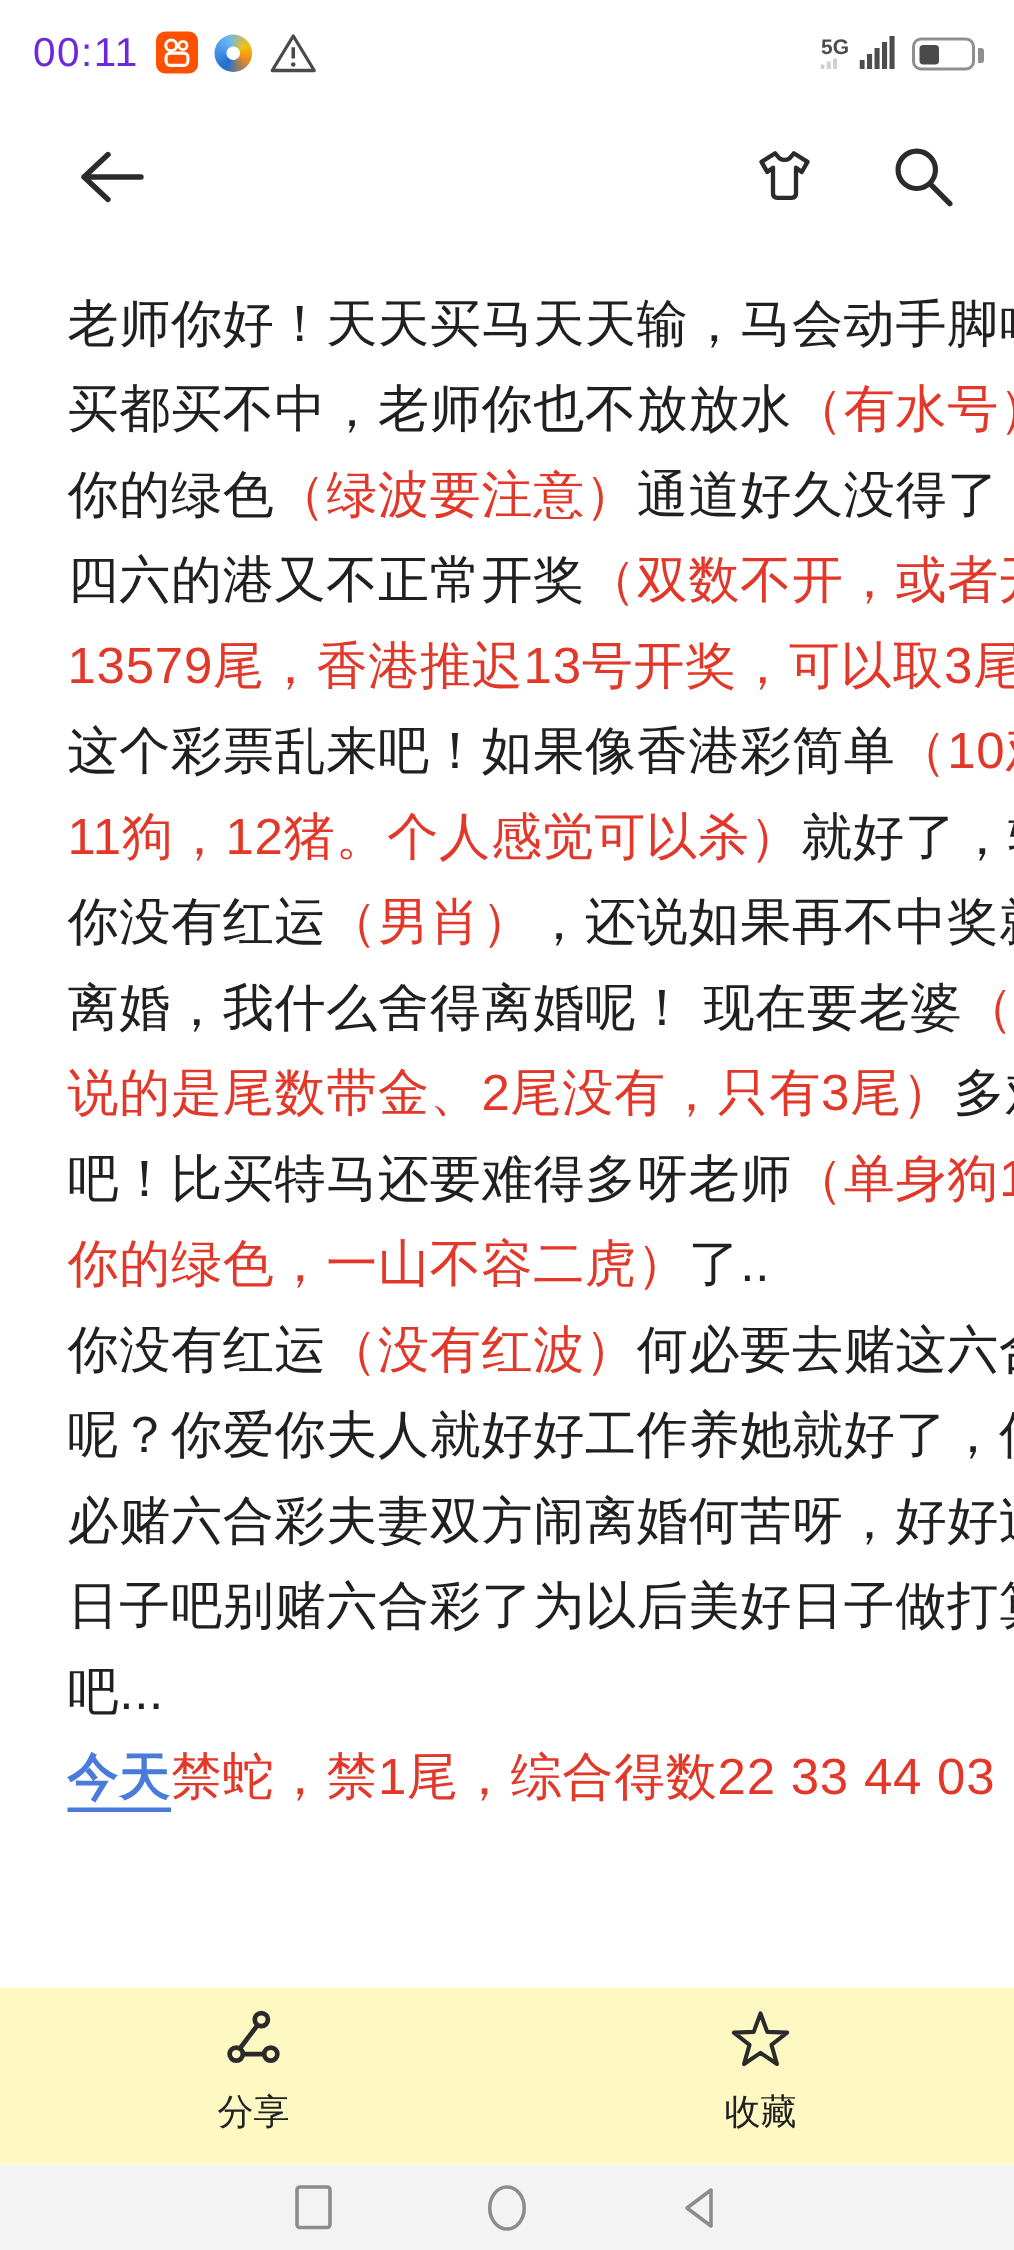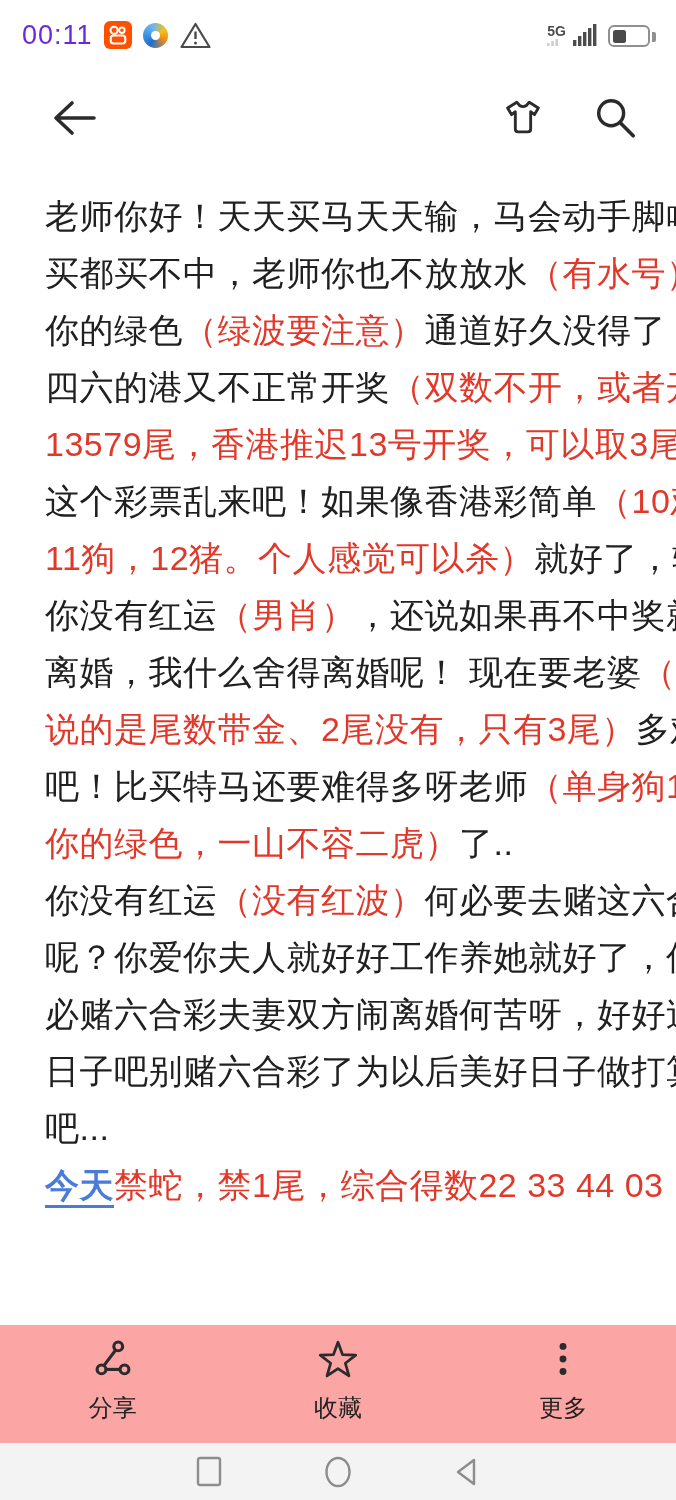--- a/index.html
+++ b/index.html
@@ -36,21 +36,21 @@
   .appbar-right{display:flex;align-items:center;gap:46px;}
 
   
   .article{padding:14px 42px 0 45px;}
   .tline{font-size:34px;line-height:57px;letter-spacing:0.5px;color:var(--text-black,#202020);white-space:nowrap;}
   .seg-k{color:var(--text-black,#202020);}
   .seg-r{color:var(--annotation-red,#e2382a);}
   .seg-b{color:var(--link-blue,#4a7bdb);border-bottom:3px solid var(--link-blue,#4a7bdb);padding-bottom:1px;cursor:pointer;font-weight:bold;}
 
   
-  .toolbar{position:absolute;left:0;right:0;bottom:57px;height:118px;background:#fca5a5;display:flex;}
+  .toolbar{position:absolute;left:0;right:0;bottom:57px;height:118px;background:#fef9c3;display:flex;}
   .tb-item{flex:1 1 25%;background:none;border:none;display:flex;flex-direction:column;align-items:center;justify-content:flex-start;padding-top:12px;gap:9px;cursor:pointer;}
   .tb-label{font-size:24px;font-weight:500;color:#222;font-family:"Liberation Sans","DejaVu Sans",sans-serif;}
 
   
   .sysnav{position:absolute;left:0;right:0;bottom:0;height:57px;background:var(--sysnav-bg,#f3f3f4);display:flex;align-items:center;justify-content:center;gap:96px;}
   .sys-btn{background:none;border:none;padding:0;cursor:pointer;display:flex;align-items:center;}
 </style>
 </head>
 <body>
 
@@ -152,28 +152,20 @@
         <line x1="15.4" y1="31" x2="28.6" y2="31" stroke="#2b2b2b" stroke-width="3"></line>
       </svg>
       <span class="tb-label">分享</span>
     </button>
     <button class="tb-item">
       <svg width="46" height="46" viewBox="0 0 44 44">
         <polygon points="22,5 26.3,16.8 39,17.3 29,25.1 32.5,37.3 22,30.2 11.5,37.3 15,25.1 5,17.3 17.7,16.8" fill="none" stroke="#2b2b2b" stroke-width="2.6" stroke-linejoin="round"></polygon>
       </svg>
       <span class="tb-label">收藏</span>
     </button>
-    <button class="tb-item">
-      <svg width="46" height="46" viewBox="0 0 44 44">
-        <circle cx="22" cy="9" r="3.3" fill="#2b2b2b"></circle>
-        <circle cx="22" cy="21" r="3.3" fill="#2b2b2b"></circle>
-        <circle cx="22" cy="33" r="3.3" fill="#2b2b2b"></circle>
-      </svg>
-      <span class="tb-label">更多</span>
-    </button>
   </footer>
 
   <div class="sysnav">
     <button class="sys-btn">
       <svg width="32" height="36" viewBox="0 0 32 36">
         <rect x="4" y="4" width="22" height="27" rx="2" fill="none" stroke="#8c8c8c" stroke-width="2.4"></rect>
       </svg>
     </button>
     <button class="sys-btn">
       <svg width="32" height="36" viewBox="0 0 32 36">

